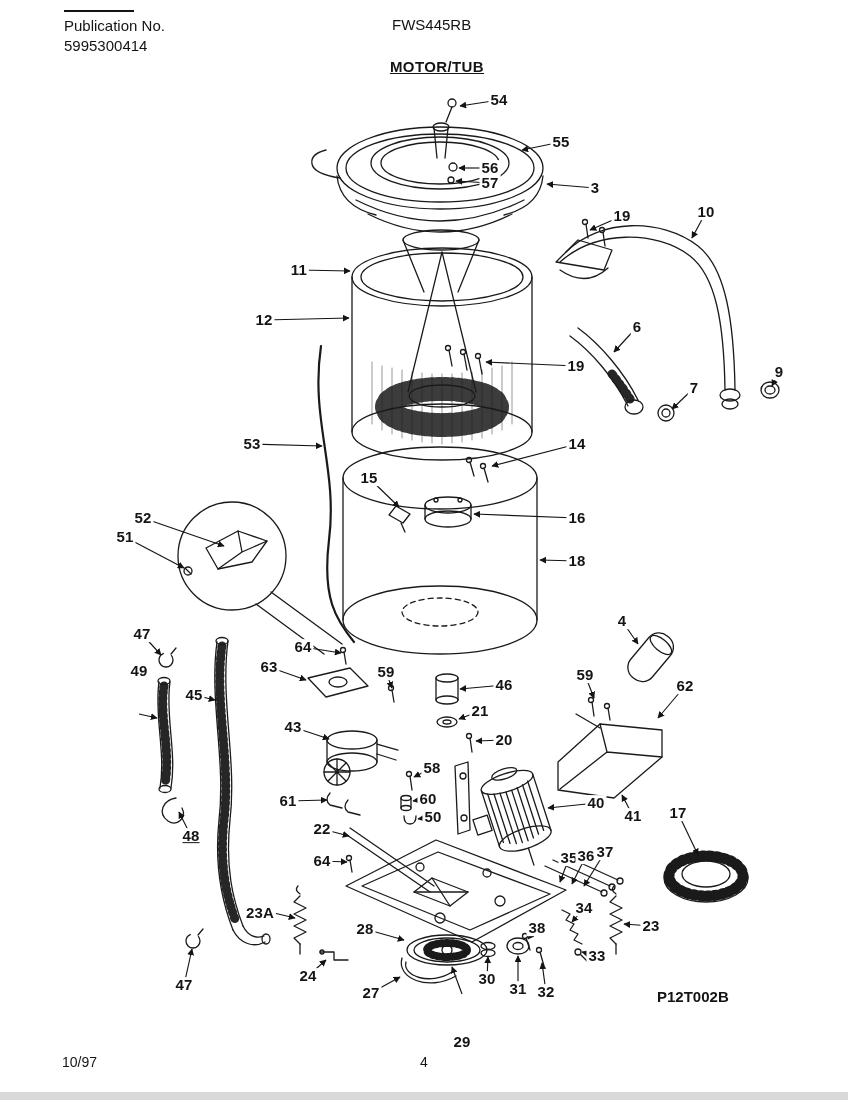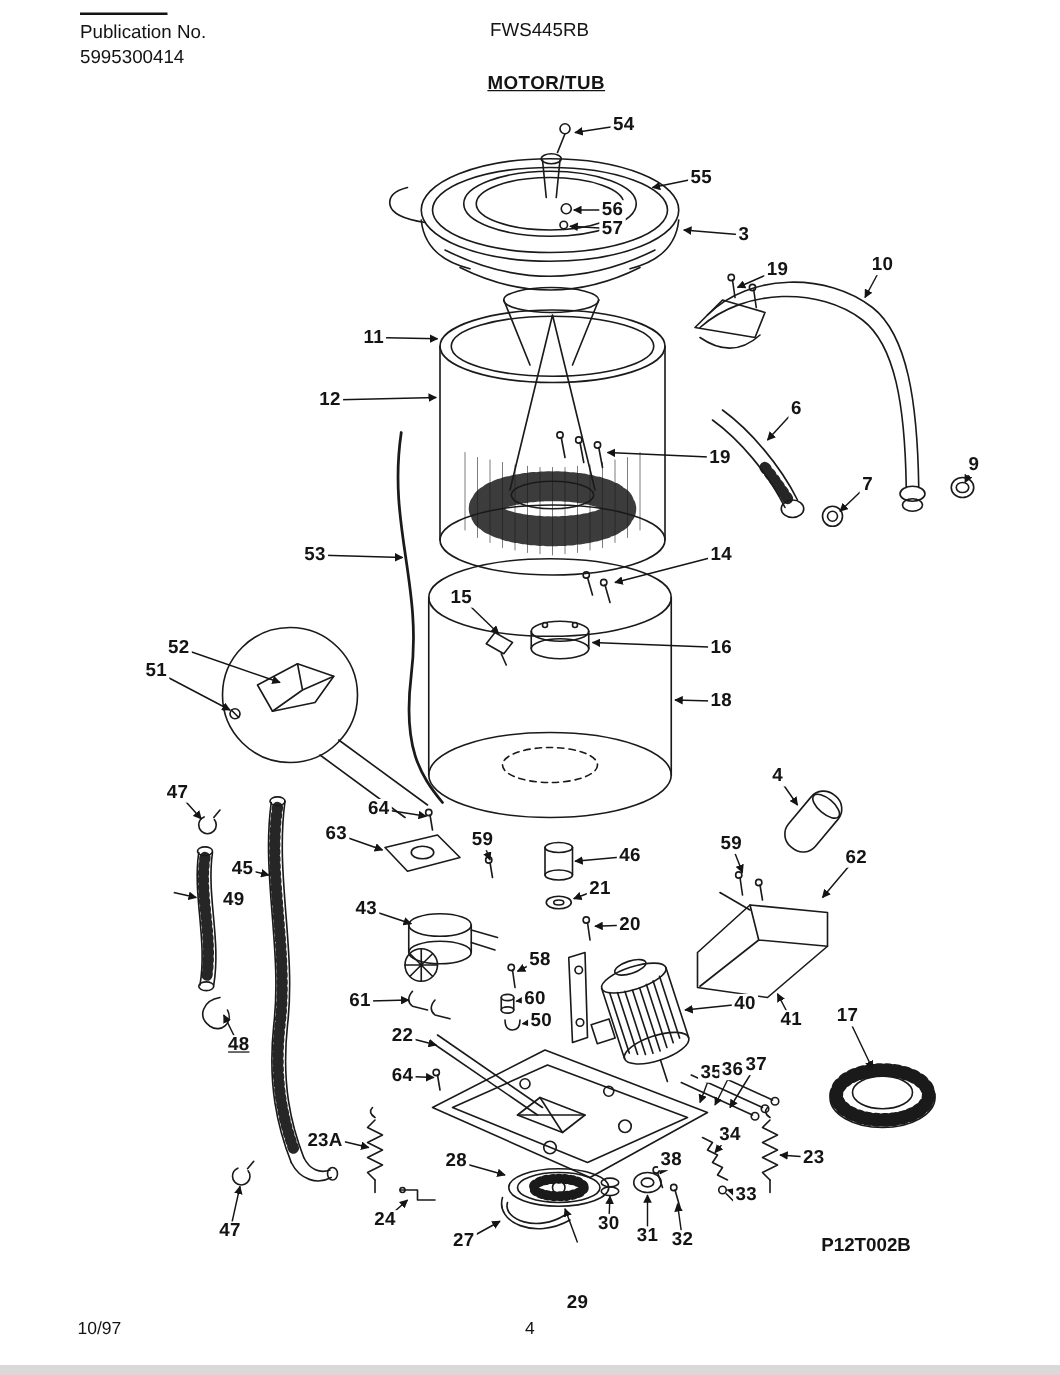--- a/index.html
+++ b/index.html
@@ -396,21 +396,21 @@
       <span class="callout" style="left: 779px; top: 372px;">9</span>
       <span class="callout" style="left: 252px; top: 444px;">53</span>
       <span class="callout" style="left: 577px; top: 444px;">14</span>
       <span class="callout" style="left: 369px; top: 478px;">15</span>
       <span class="callout" style="left: 577px; top: 518px;">16</span>
       <span class="callout" style="left: 577px; top: 561px;">18</span>
       <span class="callout" style="left: 143px; top: 518px;">52</span>
       <span class="callout" style="left: 125px; top: 537px;">51</span>
       <span class="callout" style="left: 142px; top: 634px;">47</span>
       <span class="callout" style="left: 194px; top: 695px;">45</span>
-      <span class="callout" style="left: 139px; top: 720px; margin-left: 48px;">49</span>
+      <span class="callout" style="left: 139px; top: 671px;">49</span>
       <span class="callout" style="left: 303px; top: 647px;">64</span>
       <span class="callout" style="left: 269px; top: 667px;">63</span>
       <span class="callout" style="left: 386px; top: 672px;">59</span>
       <span class="callout" style="left: 504px; top: 685px;">46</span>
       <span class="callout" style="left: 480px; top: 711px;">21</span>
       <span class="callout" style="left: 504px; top: 740px;">20</span>
       <span class="callout" style="left: 293px; top: 727px;">43</span>
       <span class="callout" style="left: 432px; top: 768px; text-align: center;">58</span>
       <span class="callout" style="left: 585px; top: 675px;">59</span>
       <span class="callout" style="left: 685px; top: 686px;">62</span>

